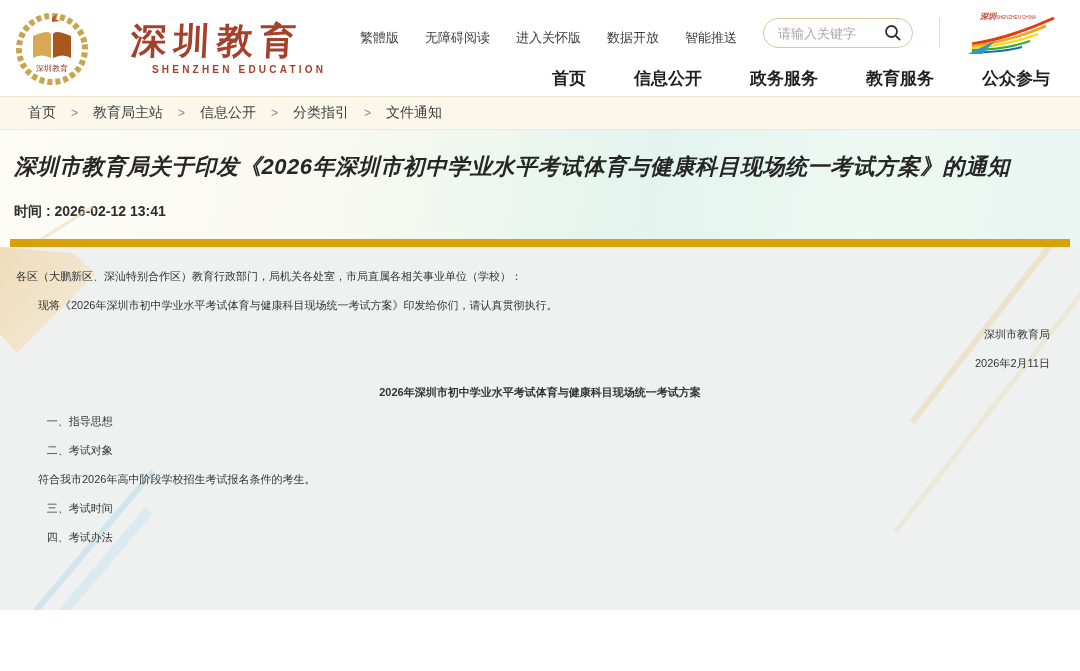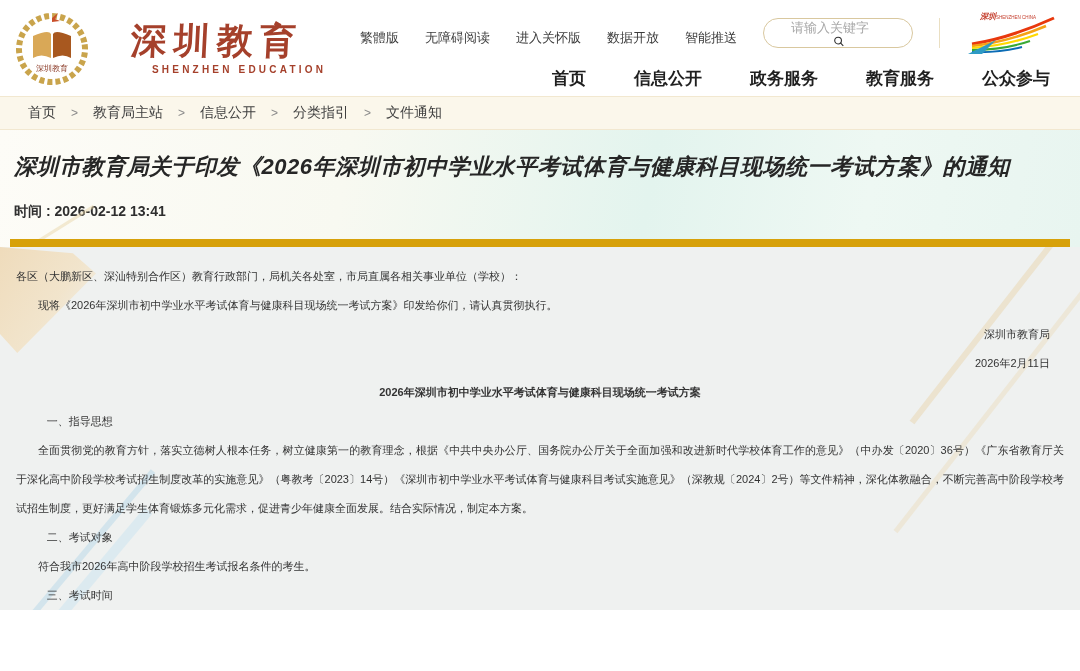--- a/index.html
+++ b/index.html
@@ -16,21 +16,21 @@
   .logo-text-cn { font-family:"DejaVu Serif","Liberation Serif",serif; font-size:36px;
                   font-weight:bold; color:#A5402B; letter-spacing:7px; line-height:1.1;
                   transform:skewX(-3deg); }
   .logo-text-en { font-size:10px; color:#A5402B; letter-spacing:3.2px; margin-top:4px;
                   font-weight:bold;margin-left:44px; }
   .header-right { display:flex; flex-direction:column; align-items:flex-end; gap:11px; padding-top:4px; }
   .utility-row { display:flex; align-items:center; gap:26px; font-size:13px; color:#3c3c3c; }
   .utility-link { cursor:pointer; white-space:nowrap;margin-top:9px; }
   .search-box { display:flex; align-items:center; justify-content:space-between;
                 width:150px; height:30px; border:1px solid #D9C89F; border-radius:16px;
-                padding:0 10px 0 12px; background:#fff;flex-direction:column; }
+                padding:0 10px 0 12px; background:#fff; }
   .search-input { border:none; outline:none; width:100px; font-size:13px; color:#333;
                   font-family:inherit; background:transparent; }
   .search-input::placeholder { color:#A8A8A8; }
   .vert-divider { width:1px; height:30px; background:#EADFC2; }
   .nav-row { display:flex; gap:48px; font-size:17px; font-weight:bold; color:#1f1f1f; padding-right:6px;}
   .nav-item { cursor:pointer; white-space:nowrap; }
   
   .breadcrumb { height:34px; background:#FBF7EB; border-top:1px solid #F2E8D0;
                 border-bottom:1px solid #F2E8D0; display:flex; align-items:center;
                 padding-left:28px; font-size:14px; color:#3f3f3f; gap:15px; }
@@ -152,18 +152,17 @@
   <div class="deco deco-bl1"></div>
   <div class="deco deco-bl2"></div>
 
   <p>各区（大鹏新区、深汕特别合作区）教育行政部门，局机关各处室，市局直属各相关事业单位（学校）：</p>
   <p class="indent">现将《2026年深圳市初中学业水平考试体育与健康科目现场统一考试方案》印发给你们，请认真贯彻执行。</p>
   <p class="align-right">深圳市教育局</p>
   <p class="align-right">2026年2月11日</p>
   <p class="center-bold">2026年深圳市初中学业水平考试体育与健康科目现场统一考试方案</p>
 
   <p class="heading-indent">一、指导思想</p>
-  <p class="indent justify">全面贯彻党的教育方针，落实立德树人根本任务，树立健康第一的教育理念，根据《中共中央办公厅、国务院办公厅关于全面加强和改进新时代学校体育工作的意见》（中办发〔2020〕36号）《广东省教育厅关于深化高中阶段学校考试招生制度改革的实施意见》（粤教考〔2023〕14号）《深圳市初中学业水平考试体育与健康科目考试实施意见》（深教规〔2024〕2号）等文件精神，深化体教融合，不断完善高中阶段学校考试招生制度，更好满足学生体育锻炼多元化需求，促进青少年健康全面发展。结合实际情况，制定本方案。</p>
   <p class="heading-indent">二、考试对象</p>
   <p class="indent">符合我市2026年高中阶段学校招生考试报名条件的考生。</p>
   <p class="heading-indent">三、考试时间</p>
   <p class="heading-indent">四、考试办法</p>
 </div>
 
 </body></html>

